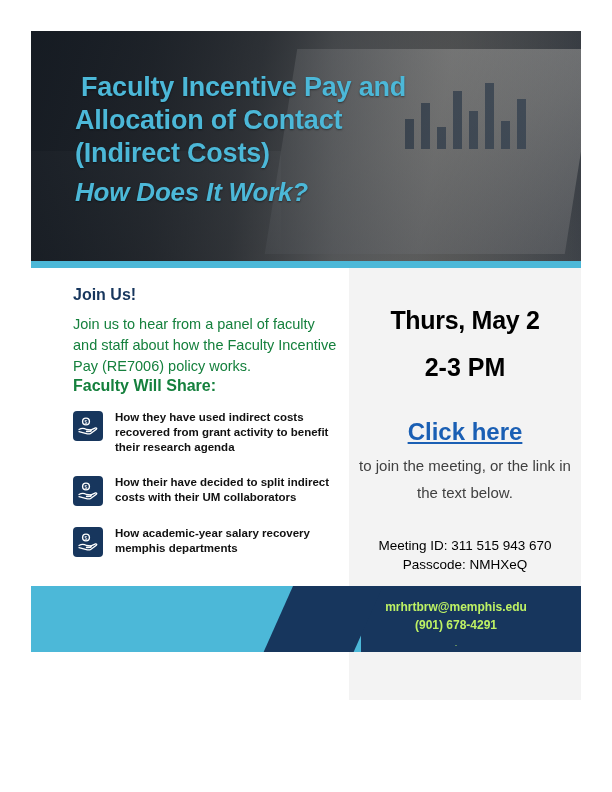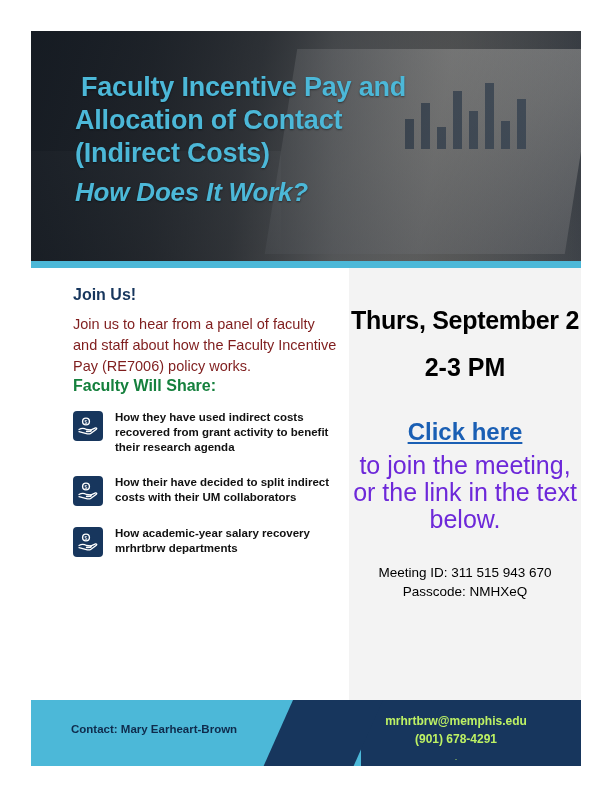--- a/index.html
+++ b/index.html
@@ -103,21 +103,21 @@
   .hero-rule {
     width: 550px;
     height: 7px;
     background: #4cb8d8;
   }
 
   
   .body-wrap {
     position: relative;
     width: 550px;
-    height: 432px;
+    height: 318px;
     background: #ffffff;
   }
   .right-panel {
     position: absolute;
     right: 0;
     top: 0;
     width: 232px;
     height: 432px;
     background: #f3f3f3;
   }
@@ -130,21 +130,21 @@
   }
   .join-us {
     font-size: 16px;
     font-weight: bold;
     color: #17365d;
     margin-bottom: 10px;
   }
   .intro {
     font-size: 14.5px;
     line-height: 21px;
-    color: #7f1d1d;
+    color: #15803d;
   }
   .faculty-share {
     font-size: 16px;
     font-weight: bold;
     color: #15803d;
   }
   .share-list {
     margin-top: 14px;
   }
   .share-item {
@@ -195,23 +195,23 @@
     margin-top: 36px;
     font-size: 24px;
     font-weight: bold;
     color: #1a5fb4;
     text-decoration: underline;
     display: inline-block;
     cursor: pointer;
   }
   .click-desc {
     margin-top: 6px;
-    font-size: 25px;
+    font-size: 15px;
     line-height: 27px;
-    color: #6d28d9;
+    color: #404040;
   }
   .meeting-id {
     margin-top: 30px;
     font-size: 13.5px;
     line-height: 19px;
   }
 
   
   .footer {
     position: relative;
@@ -324,42 +324,41 @@
 
         <div class="share-item">
           <span class="share-icon">
             <svg width="22" height="20" viewBox="0 0 22 20" aria-hidden="true">
               <circle cx="9" cy="5.5" r="3.4" fill="none" stroke="#ffffff" stroke-width="1.4"></circle>
               <text x="9" y="8" font-size="5" fill="#ffffff" text-anchor="middle" font-family="Liberation Sans, sans-serif">$</text>
               <path d="M2 13.5c2.5-1.6 5-1.6 7.5 0l4 0.4c1 0.1 1 1.3 0 1.4l-4 0.2" fill="none" stroke="#ffffff" stroke-width="1.3" stroke-linecap="round"></path>
               <path d="M13.5 14.2l5-2.3c0.9-0.4 1.7 0.8 0.9 1.4l-5.4 3.9c-1.4 1-3 0.9-4.6 0.4L2 15.6" fill="none" stroke="#ffffff" stroke-width="1.3" stroke-linejoin="round" stroke-linecap="round"></path>
             </svg>
           </span>
-          <span class="share-text">How academic-year salary recovery mrhrtbrw departments</span>
+          <span class="share-text">How academic-year salary recovery memphis departments</span>
         </div>
 
       </div>
     </div>
 
     <div class="right-inner">
-      <div class="date-line">Thurs, September 2</div>
+      <div class="date-line">Thurs, May 2</div>
       <div class="time-line">2-3 PM</div>
       <a class="click-here" href="#">Click here</a>
       <div class="click-desc">to join the meeting, or the link in the text below.</div>
       <div class="meeting-id">
         <div>Meeting ID: 311 515 943 670</div>
         <div>Passcode: NMHXeQ</div>
       </div>
     </div>
   </div>
 
   <div class="footer">
     <div class="footer-left"></div>
     <div class="footer-slant"></div>
-    <div class="contact">Contact: Mary Earheart-Brown</div>
     <div class="footer-right">
       <div>mrhrtbrw@memphis.edu</div>
       <div>(901) 678-4291</div>
       <span class="tail">.</span>
     </div>
   </div>
 
 </div>
 
 </body></html>

